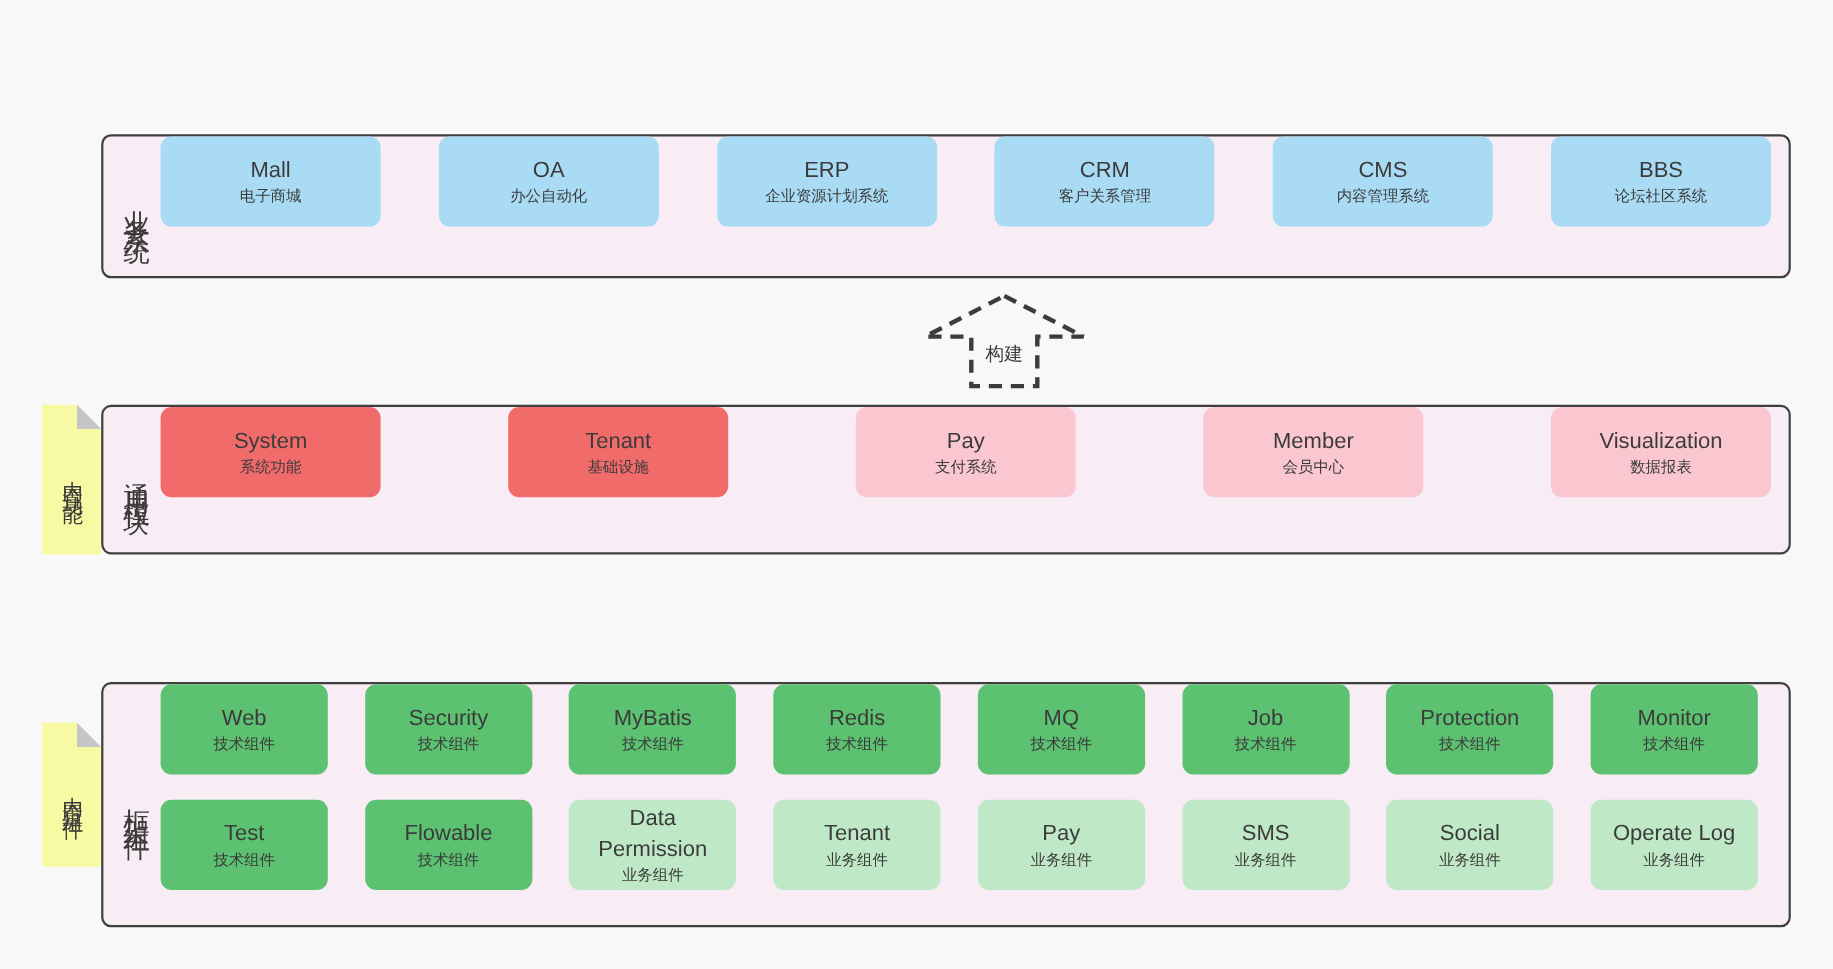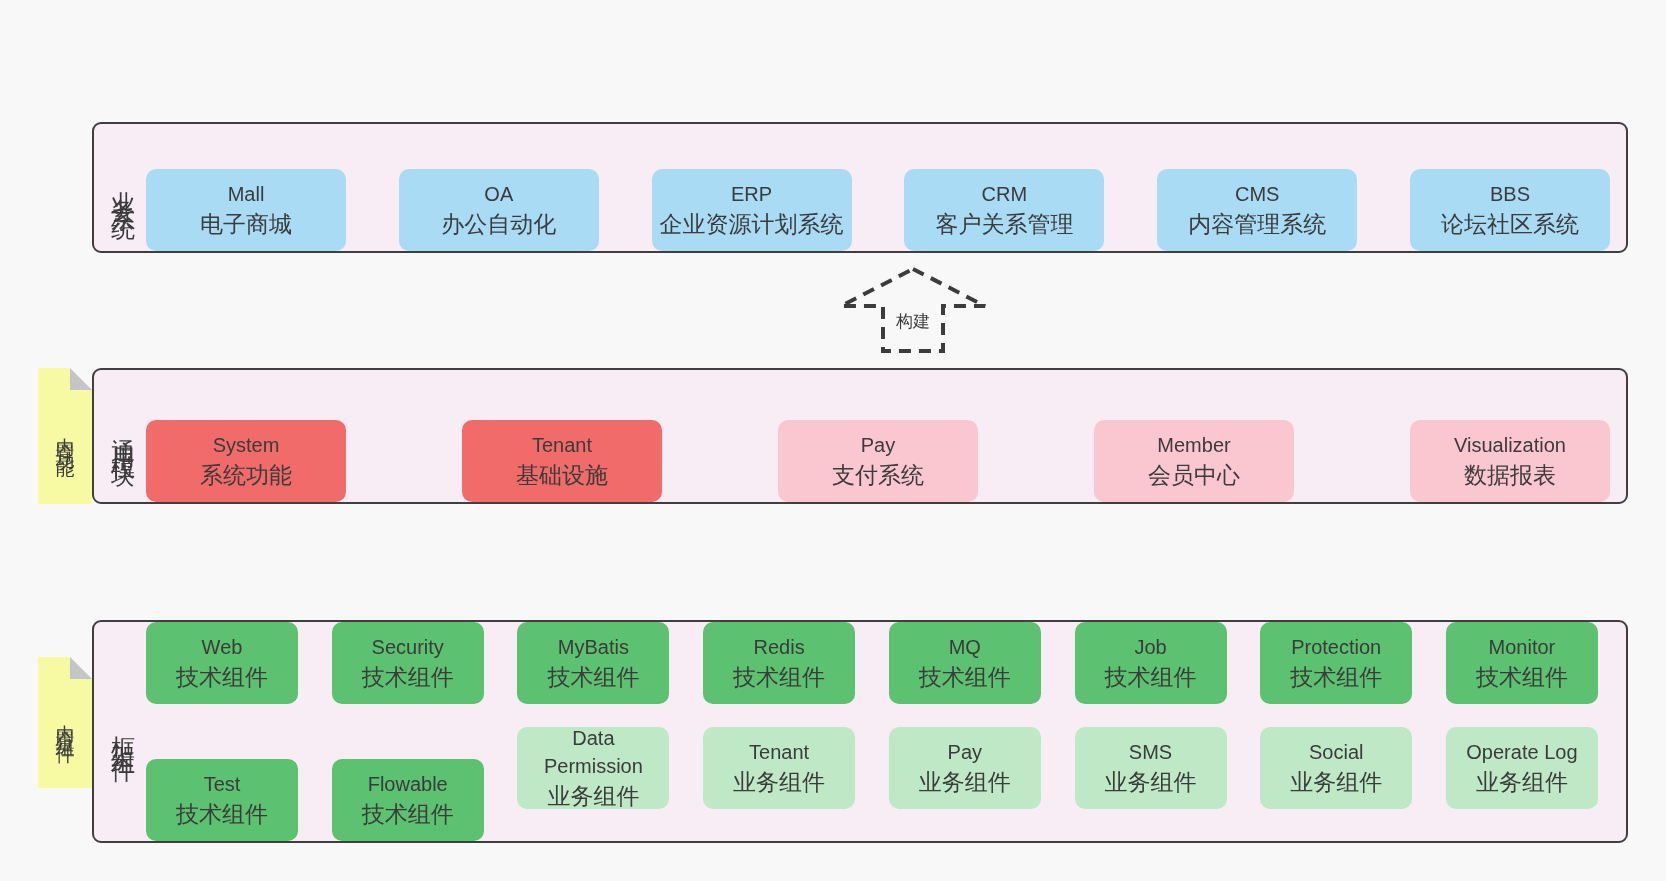--- a/index.html
+++ b/index.html
@@ -34,44 +34,44 @@
     display:flex;align-items:center;justify-content:center;
     color:var(--box-text,#3b3b3b);
     font-size:24px;
     writing-mode:vertical-rl;
     text-orientation:upright;
     letter-spacing:8px;
     flex:none;
   }
   .rows{
     flex:1;
-    display:flex;flex-direction:column;justify-content:flex-end;
+    display:flex;flex-direction:column;justify-content:flex-start;
     gap:23px;
     margin-right:16px;
   }
   .layer-2 .rows{margin-right:28px;}
   .box-row{display:flex;justify-content:space-between;}
 
   
   .box{
     width:200px;height:82px;
     border-radius:10px;
     display:flex;flex-direction:column;align-items:center;justify-content:center;
     text-align:center;
     color:var(--box-text,#3b3b3b);
     box-sizing:border-box;
     padding:2px 8px;
   }
   .layer-2 .box{width:152px;}
   .box-name{font-size:20px;line-height:1.4;}
-  .box-sub{font-size:23px;line-height:1.4;}
+  .box-sub{font-size:14px;line-height:1.4;}
   .variant-blue{background:var(--v-blue,#a9dbf4);}
   .variant-red{background:var(--v-red,#f26b6b);}
   .variant-pink{background:var(--v-pink,#fac7d1);}
-  .variant-green{background:var(--v-green,#5cc170);margin-top:32px;}
+  .variant-green{background:var(--v-green,#5cc170);}
   .variant-lightgreen{background:var(--v-lightgreen,#bfe8c6);}
 
   
   .sticky{
     position:absolute;
     left:38px;width:54px;
     background:var(--sticky-bg,#f7f9a3);
     z-index:1;
     display:flex;align-items:center;justify-content:center;
   }

